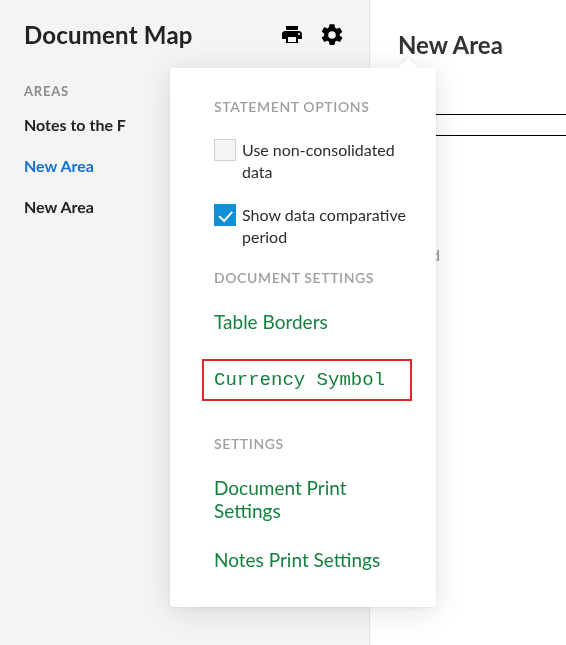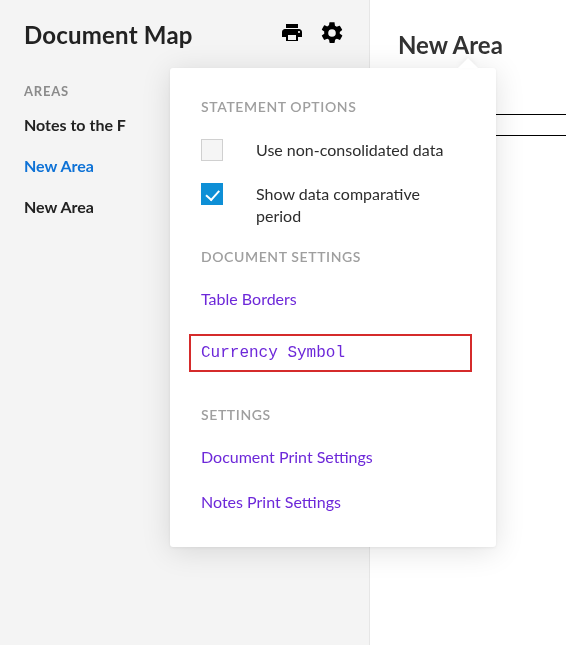--- a/index.html
+++ b/index.html
@@ -5,21 +5,21 @@
   * { box-sizing: border-box; margin: 0; padding: 0; }
   html, body { width: 566px; height: 645px; font-family: "Segoe UI", "Lato", "Helvetica Neue", Arial, sans-serif; background: #fff; overflow: hidden; }
   .app { display: flex; width: 100%; height: 100%; }
   .sidebar {
     width: 370px;
     background: #f4f4f4;
     border-right: 1px solid #e6e6e6;
     padding: 20px 24px 0 24px;
     position: relative;
   }
-  .sidebar-header { display: flex; align-items: flex-start; justify-content: space-between; margin-bottom: 34px; }
+  .sidebar-header { display: flex; align-items: center; justify-content: space-between; margin-bottom: 34px; }
   .sidebar-title { font-size: 24px; font-weight: 700; color: #222; letter-spacing: 0.2px; }
   .header-icons { display: flex; gap: 14px; align-items: center; }
   .ico { width: 26px; height: 26px; display:inline-flex; align-items:center; justify-content:center; cursor:pointer; }
   .section-label { font-size: 13px; font-weight: 700; letter-spacing: 0.8px; color: #8b8b8b; margin-bottom: 16px; }
   .area-list { display: flex; flex-direction: column; gap: 22px; }
   .area-item { font-size: 16px; font-weight: 700; color: #222; cursor:pointer; white-space: nowrap; overflow: hidden; }
   .area-item.active { color: #0e72d6; }
   .main {
     flex: 1;
     padding: 30px 0 0 28px;
@@ -28,50 +28,50 @@
   .main-title { font-size: 24px; font-weight: 700; color: #333; margin-bottom: 28px; }
   .tab-row { display:flex; gap:36px; border-bottom: 1px solid #000; padding-bottom:0; }
   .tab { font-size:16px; font-weight:700; color:#333; padding: 0 0 8px 0; position:relative; }
   .hr2 { height:1px; background:#000; margin-top:20px; width:100%; }
   .hint { color:#8d8d8d; font-size:15px; margin-top:110px; }
   
   .popover {
     position: absolute;
     top: 68px;
     left: 170px;
-    width: 326px;
+    width: 266px;
     background: #fff;
     border-radius: 3px;
     box-shadow: 0 4px 30px rgba(0,0,0,0.12), 0 1px 3px rgba(0,0,0,0.06);
-    padding: 30px 30px 36px 31px;
+    padding: 30px 30px 36px 44px;
     z-index: 50;
   }
   .popover::before {
     content:"";
     position:absolute;
     top:-10px; right:18px;
     border-left:10px solid transparent;
     border-right:10px solid transparent;
     border-bottom:10px solid #fff;
     filter: drop-shadow(0 -2px 2px rgba(0,0,0,0.05));
   }
   .group-label { font-size: 14px; font-weight: 600; letter-spacing: 0.6px; color: #9f9f9f; margin-bottom: 24px; }
-  .checkrow { display:flex; align-items:flex-start; gap:33px; margin-bottom:22px; cursor:pointer; }
+  .checkrow { display:flex; align-items:flex-start; gap:6px; margin-bottom:22px; cursor:pointer; }
   .checkbox {
     width:22px; height:22px; border:1px solid #d0d0d0; background:#f5f5f5; flex-shrink:0;
     display:inline-flex; align-items:center; justify-content:center;
   }
   .checkbox.checked { background:#0e8fd6; border-color:#0e8fd6; }
   .checkbox.checked::after {
     content:""; width:6px; height:11px; border:solid #fff; border-width:0 2.5px 2.5px 0;
     transform: rotate(42deg) translateY(-1px);
   }
   .check-label { font-size:16px; color:#2d2d2d; line-height:1.35; }
   .menu-list { display:flex; flex-direction:column; gap:26px; margin-bottom:34px; }
-  .menu-item { font-size:16px; color:#6d28d9; cursor:pointer; }
+  .menu-item { font-size:19px; color:#15803d; cursor:pointer; }
   .menu-item.highlight { outline: 2px solid #d52b2b; outline-offset: -2px; padding:10px 12px; margin-left:-12px; margin-right:-6px;font-family:Liberation Mono, monospace; }
   .last-group .menu-list { margin-bottom: 0; }
 </style>
 </head>
 <body>
 
 <div class="app">
 
   <aside class="sidebar">
     <div class="sidebar-header">

